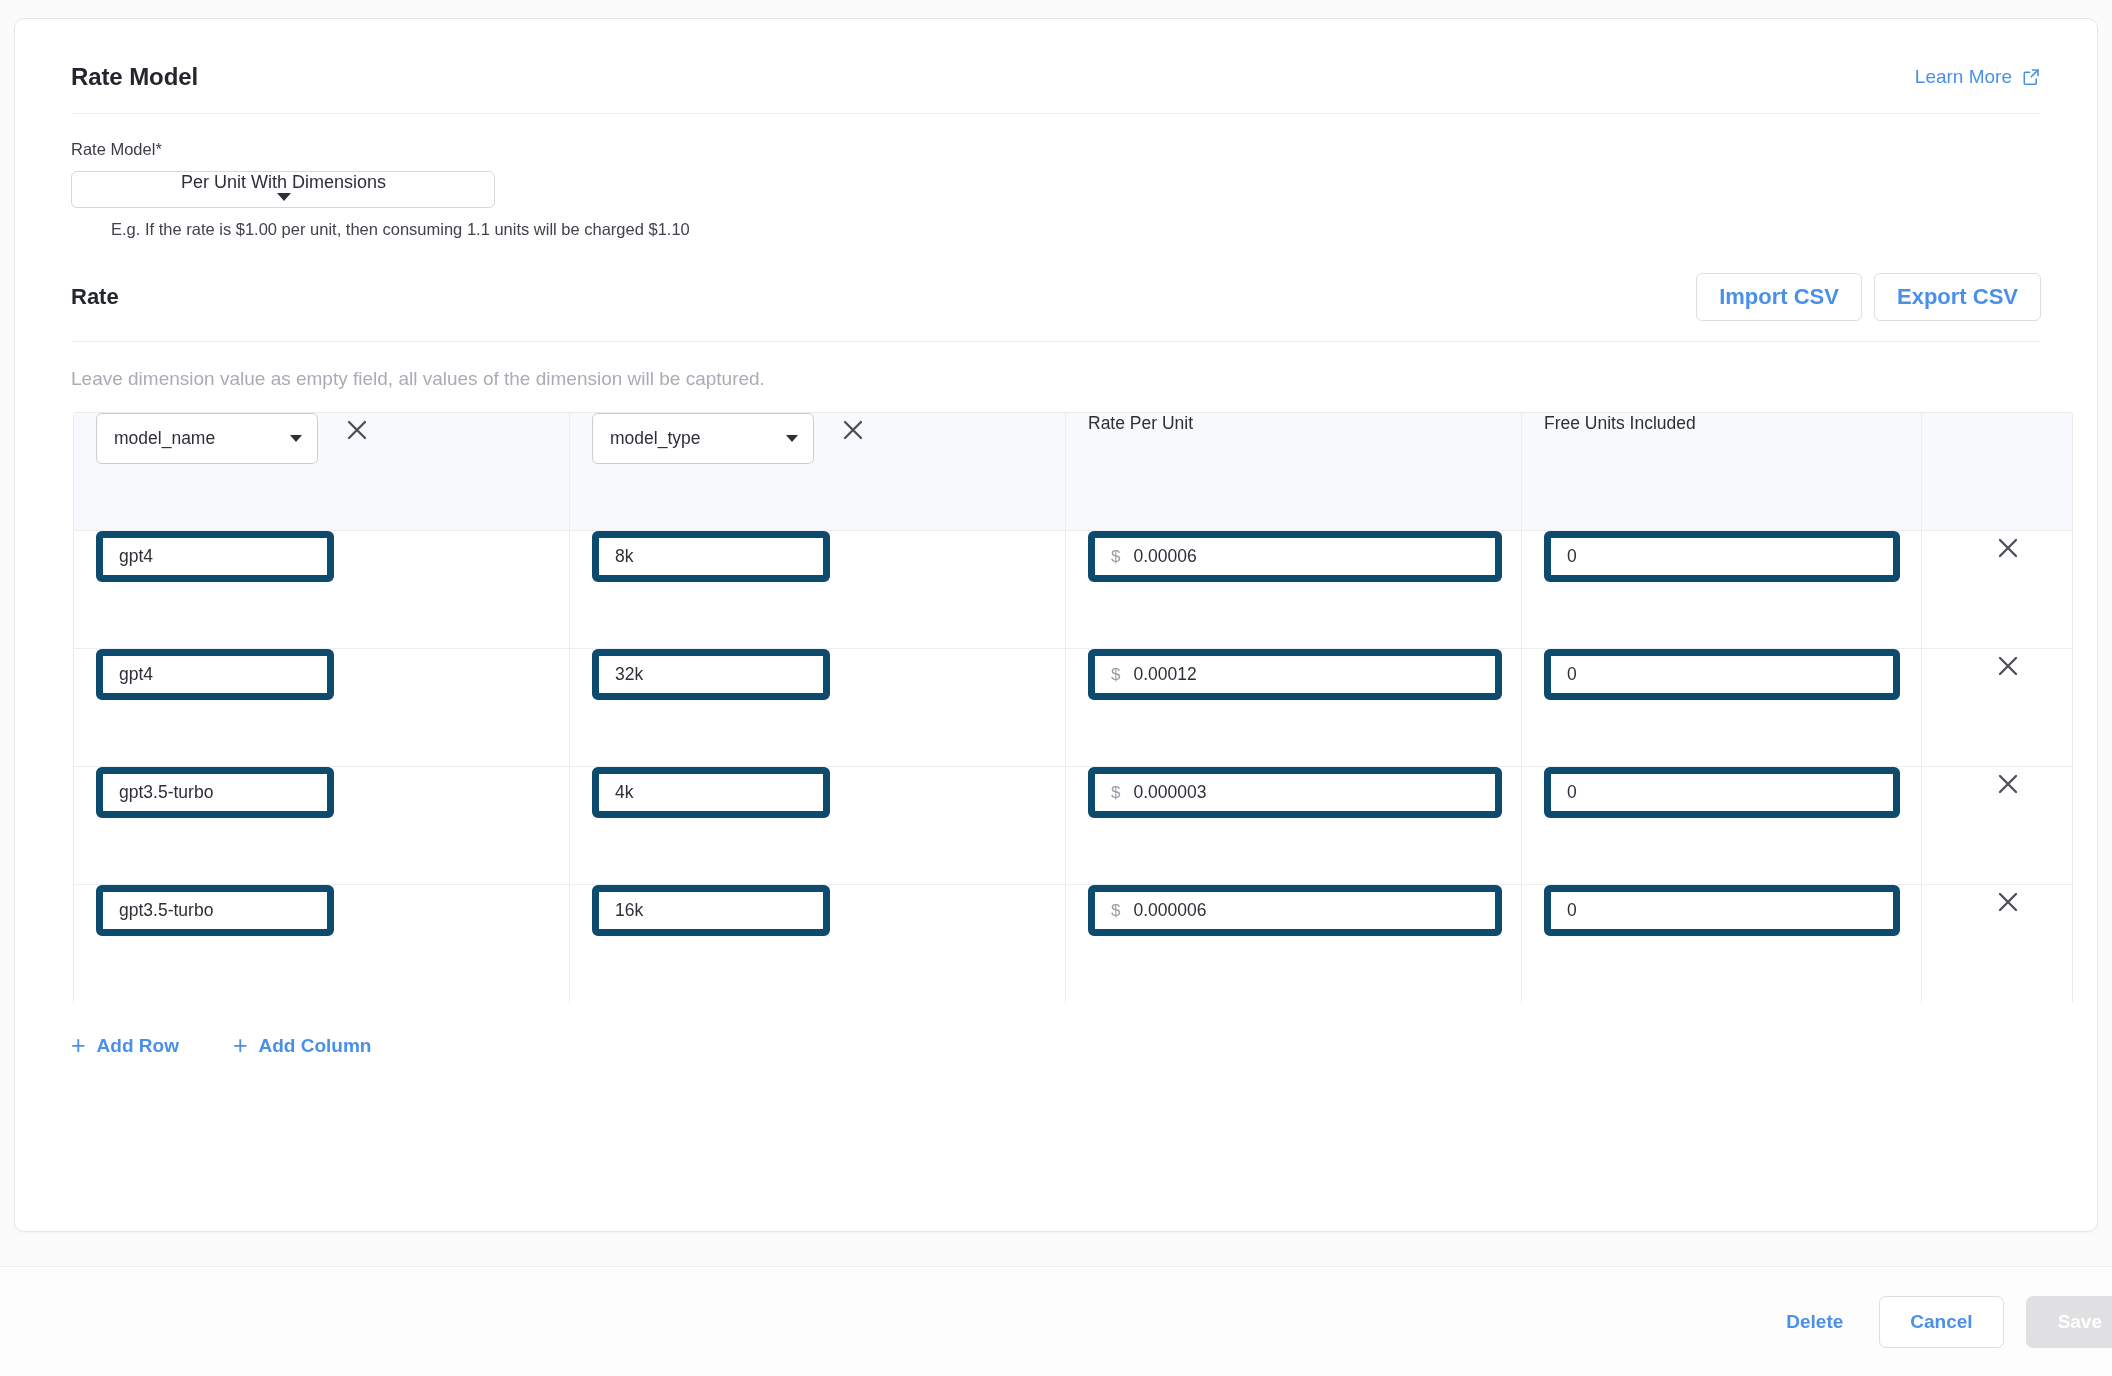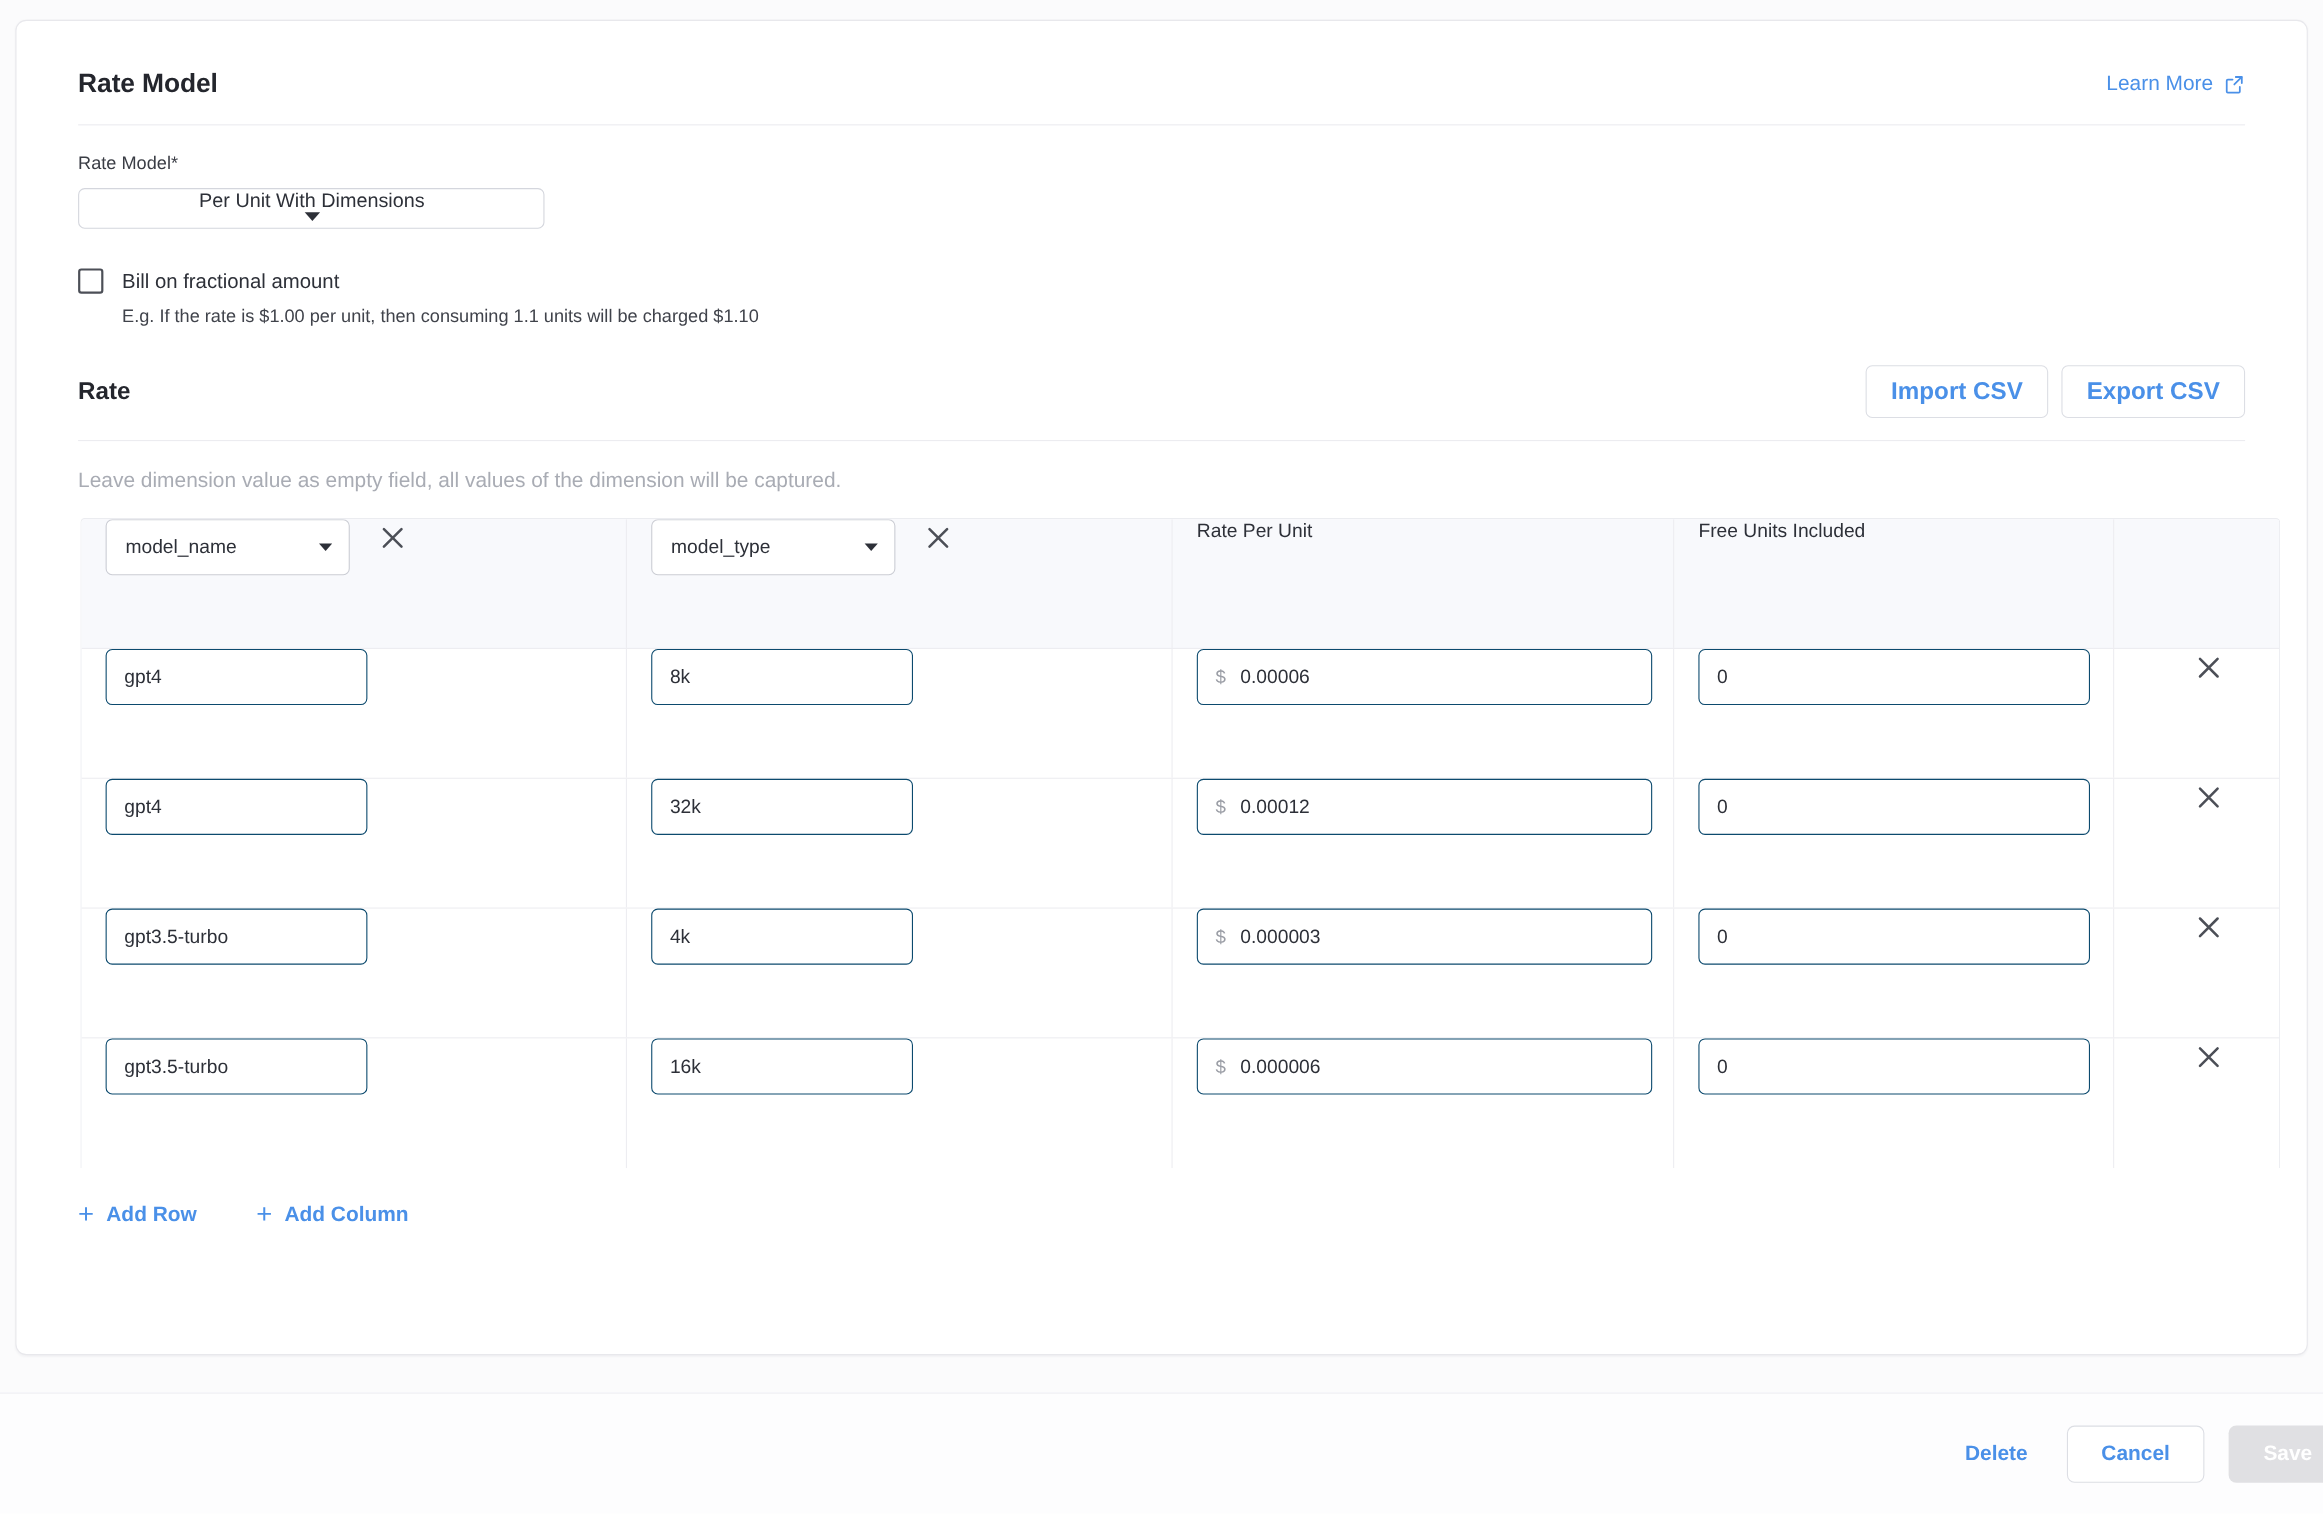--- a/index.html
+++ b/index.html
@@ -211,21 +211,21 @@
   .x-btn svg { display: block; }
 
   .col-head {
     font-size: 17.5px;
     color: #2d3038;
   }
 
   .cell-input {
     width: 238px;
     height: 51px;
-    border: 1px solid #0c4a6e;
+    border: 7px solid #0c4a6e;
     border-radius: 6px;
     background: #fff;
     display: flex;
     align-items: center;
     padding: 0 16px;
     font-size: 17.5px;
     color: #2d3038;
     flex: none;
     cursor: text;
   }
@@ -330,24 +330,20 @@
       </div>
 
       <div class="field-block">
         <div class="field-label">Rate Model*</div>
         <div class="select-box">
           <span class="select-value">Per Unit With Dimensions</span>
           <span class="caret"></span>
         </div>
       </div>
 
-      <div class="check-row">
-        <span class="checkbox"></span>
-        <span class="check-label">Bill on fractional amount</span>
-      </div>
       <div class="check-help">E.g. If the rate is $1.00 per unit, then consuming 1.1 units will be charged $1.10</div>
 
       <div class="rate-head">
         <div class="rate-title">Rate</div>
         <div class="csv-btns">
           <button class="btn-outline">Import CSV</button>
           <button class="btn-outline">Export CSV</button>
         </div>
       </div>
 

